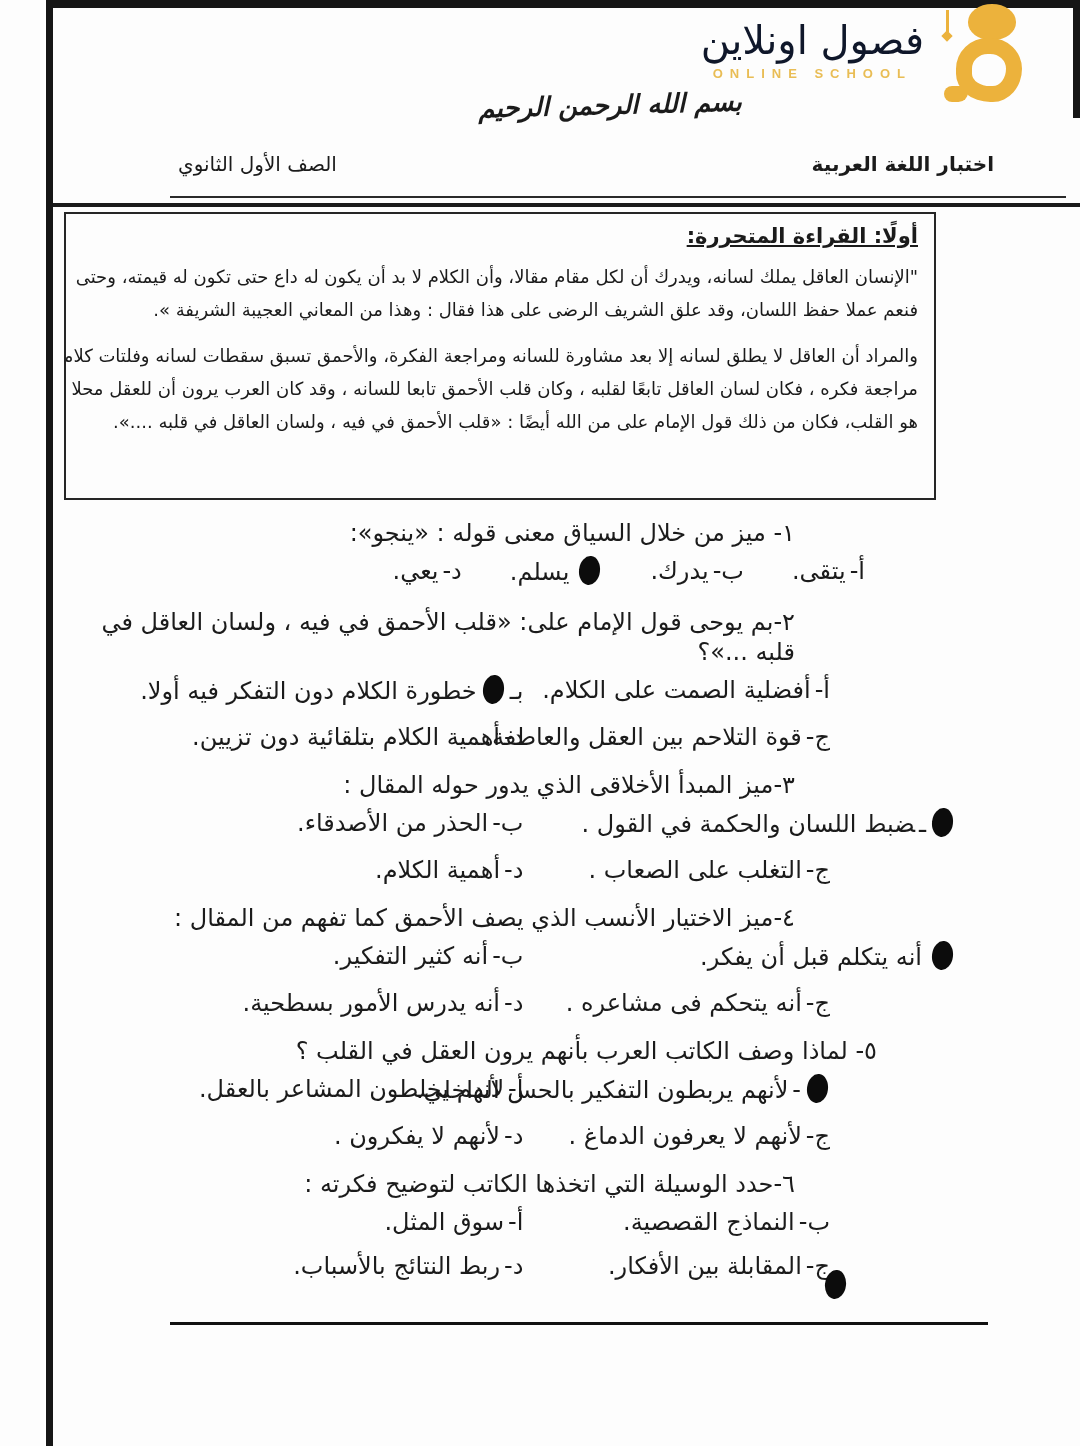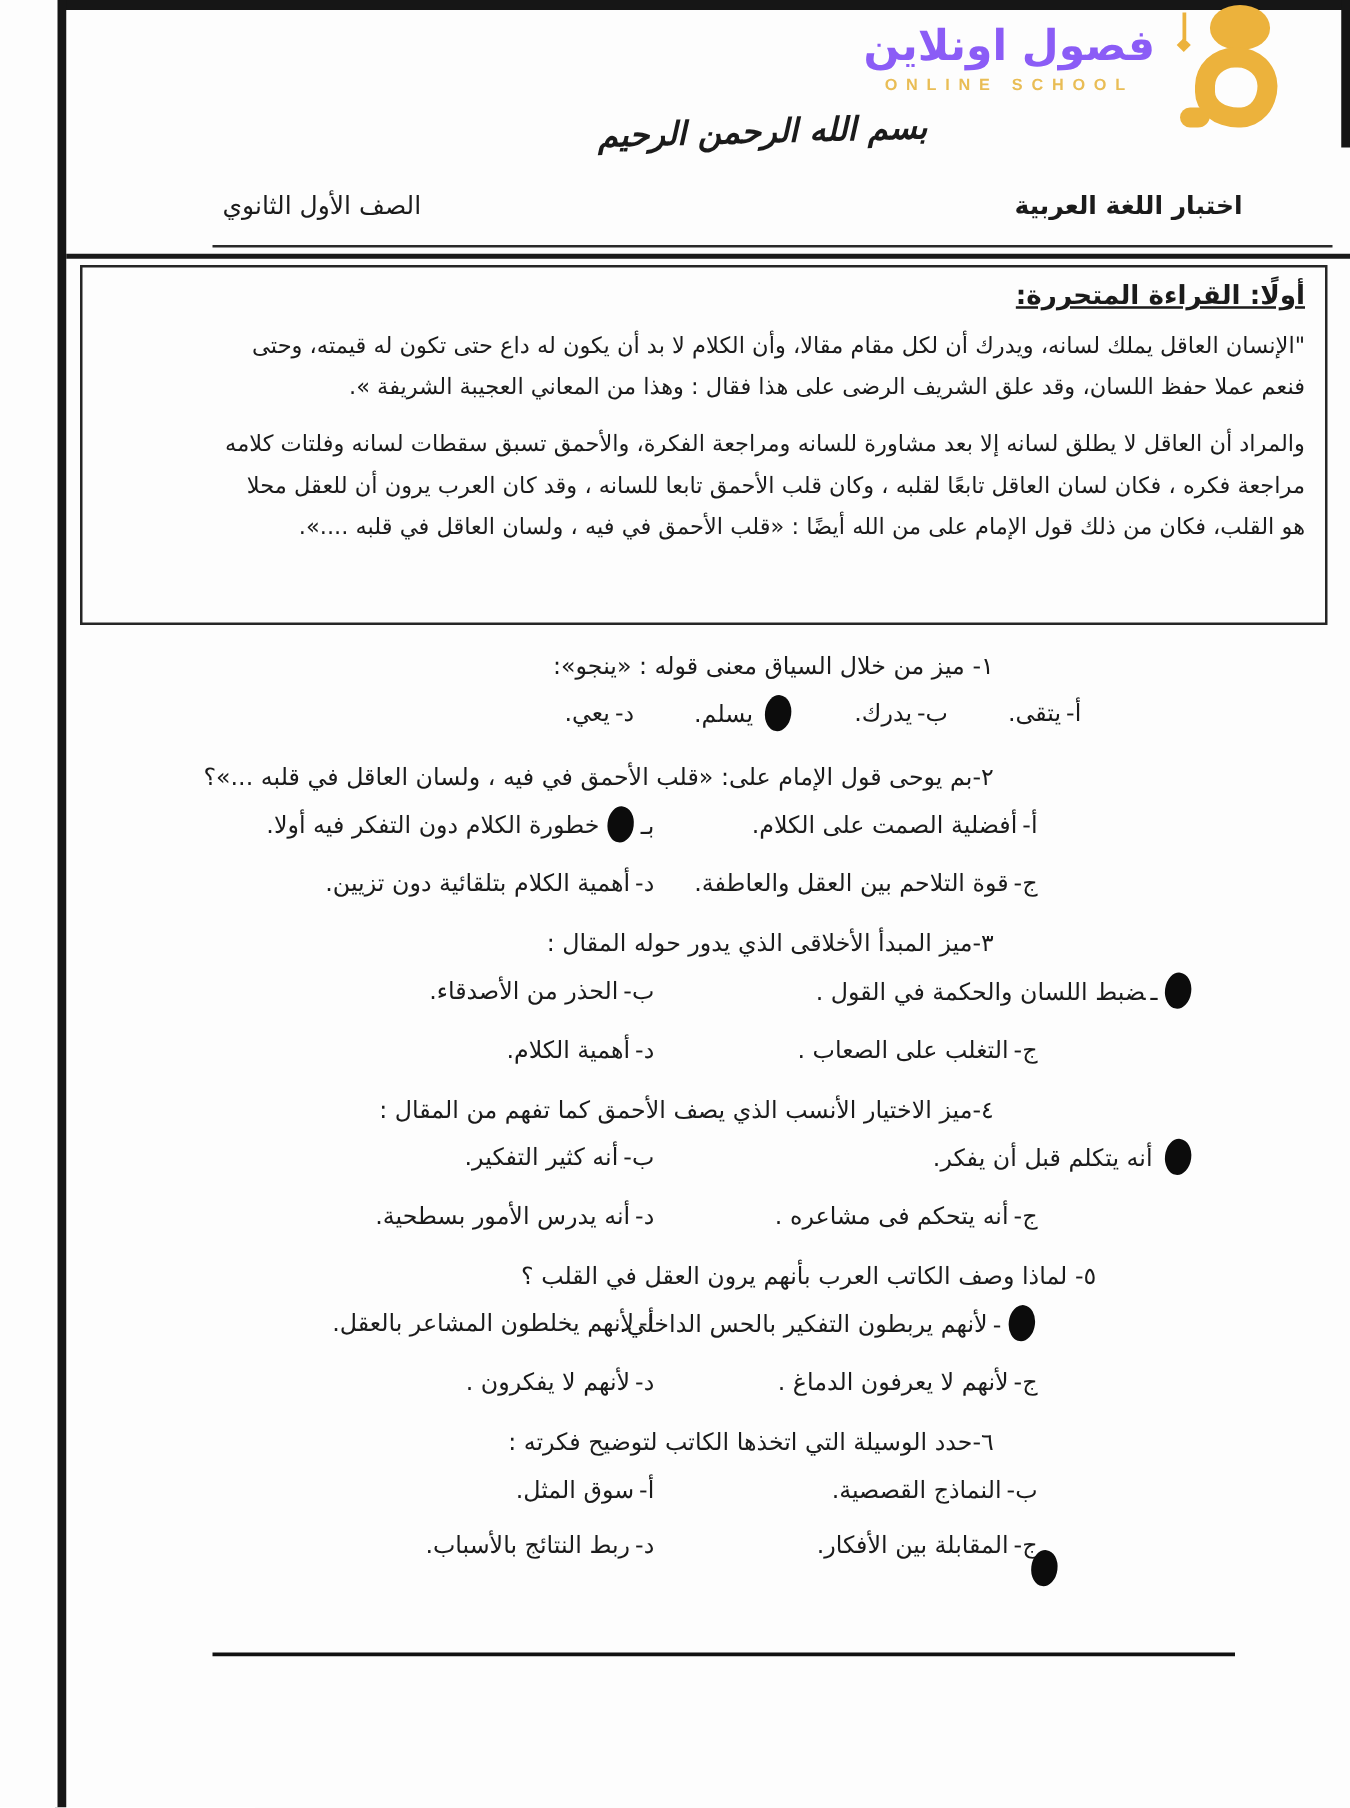--- a/index.html
+++ b/index.html
@@ -8,21 +8,21 @@
 
   
   .frame-top{position:absolute;top:0;left:44px;right:0;height:8px;background:#161616;}
   .frame-left{position:absolute;top:0;left:44px;width:9px;height:1446px;background:#161616;
     box-shadow:inset 2px 0 0 #fff;}
   .frame-right{position:absolute;top:0;right:0;width:7px;height:118px;background:#161616;}
 
   
   .logo{position:absolute;top:4px;right:52px;display:flex;align-items:flex-start;gap:14px;direction:ltr;}
   .logo-textblock{padding-top:16px;text-align:center;}
-  .wordmark{font-size:34px;font-weight:bold;color:#8b5cf6;line-height:1;direction:rtl;}
+  .wordmark{font-size:40px;font-weight:normal;color:#0f172a;line-height:1;direction:rtl;}
   .tagline{margin-top:6px;font-size:13px;font-weight:bold;letter-spacing:7px;color:#E9BD55;
     font-family:"Liberation Sans",sans-serif;}
   .logo-icon{position:relative;width:90px;height:102px;}
   .icon-head{position:absolute;top:0;right:12px;width:48px;height:36px;background:#ECB23C;
     border-radius:50% 50% 48% 48%;}
   .icon-body{position:absolute;bottom:4px;right:6px;width:34px;height:32px;
     border:16px solid #ECB23C;border-radius:50% 50% 46% 54%/50% 50% 54% 46%;}
   .icon-foot{position:absolute;bottom:4px;right:60px;width:24px;height:16px;background:#ECB23C;
     border-radius:10px 0 12px 10px;}
   .icon-pen{position:absolute;top:6px;left:8px;width:3px;height:22px;background:#ECB23C;}
@@ -36,28 +36,28 @@
 
   
   .exam-header{position:absolute;top:152px;left:60px;right:60px;display:flex;
     justify-content:space-between;direction:rtl;font-size:20px;}
   .exam-title{margin-right:26px;font-weight:bold;}
   .grade{margin-left:118px;}
   .rule-thin{position:absolute;top:196px;left:170px;right:14px;height:2px;background:#2a2a2a;}
   .rule-thick{position:absolute;top:203px;left:53px;right:0;height:4px;background:#1a1a1a;}
 
   
-  .passage-box{position:absolute;top:212px;left:64px;width:998px;height:288px;box-sizing:border-box;
+  .passage-box{position:absolute;top:212px;left:64px;width:872px;height:288px;box-sizing:border-box;
     border:2px solid #262626;padding:6px 16px 10px;direction:rtl;overflow:hidden;}
   .section-title{font-size:21px;font-weight:bold;text-decoration:underline;margin:4px 0 12px;}
   .pline{font-size:18px;line-height:33px;text-align:right;white-space:nowrap;}
   .para2{margin-top:13px;}
 
   
-  .questions{position:absolute;top:500px;right:215px;left:100px;direction:rtl;font-size:19px;}
+  .questions{position:absolute;top:500px;right:215px;left:100px;direction:rtl;font-size:24px;}
   .q-text{margin:18px 70px 8px 0;line-height:30px;}
   .q5 .q-text{margin-right:-12px;}
   .opts{display:grid;grid-template-columns:42% 58%;margin:0 35px 14px 0;line-height:30px;}
   .opts-inline{display:flex;gap:48px;margin:0 0 14px 0;line-height:30px;}
   .opt{position:relative;white-space:nowrap;}
   .shift-out{margin-right:-125px;}
   .mark{display:inline-block;width:21px;height:29px;background:#0c0c0c;border-radius:50%;
     transform:rotate(7deg);vertical-align:middle;margin:0 2px 4px 6px;}
   .mark-abs{position:absolute;right:-16px;bottom:-18px;margin:0;z-index:2;}
   .opt-label{margin-left:4px;}

